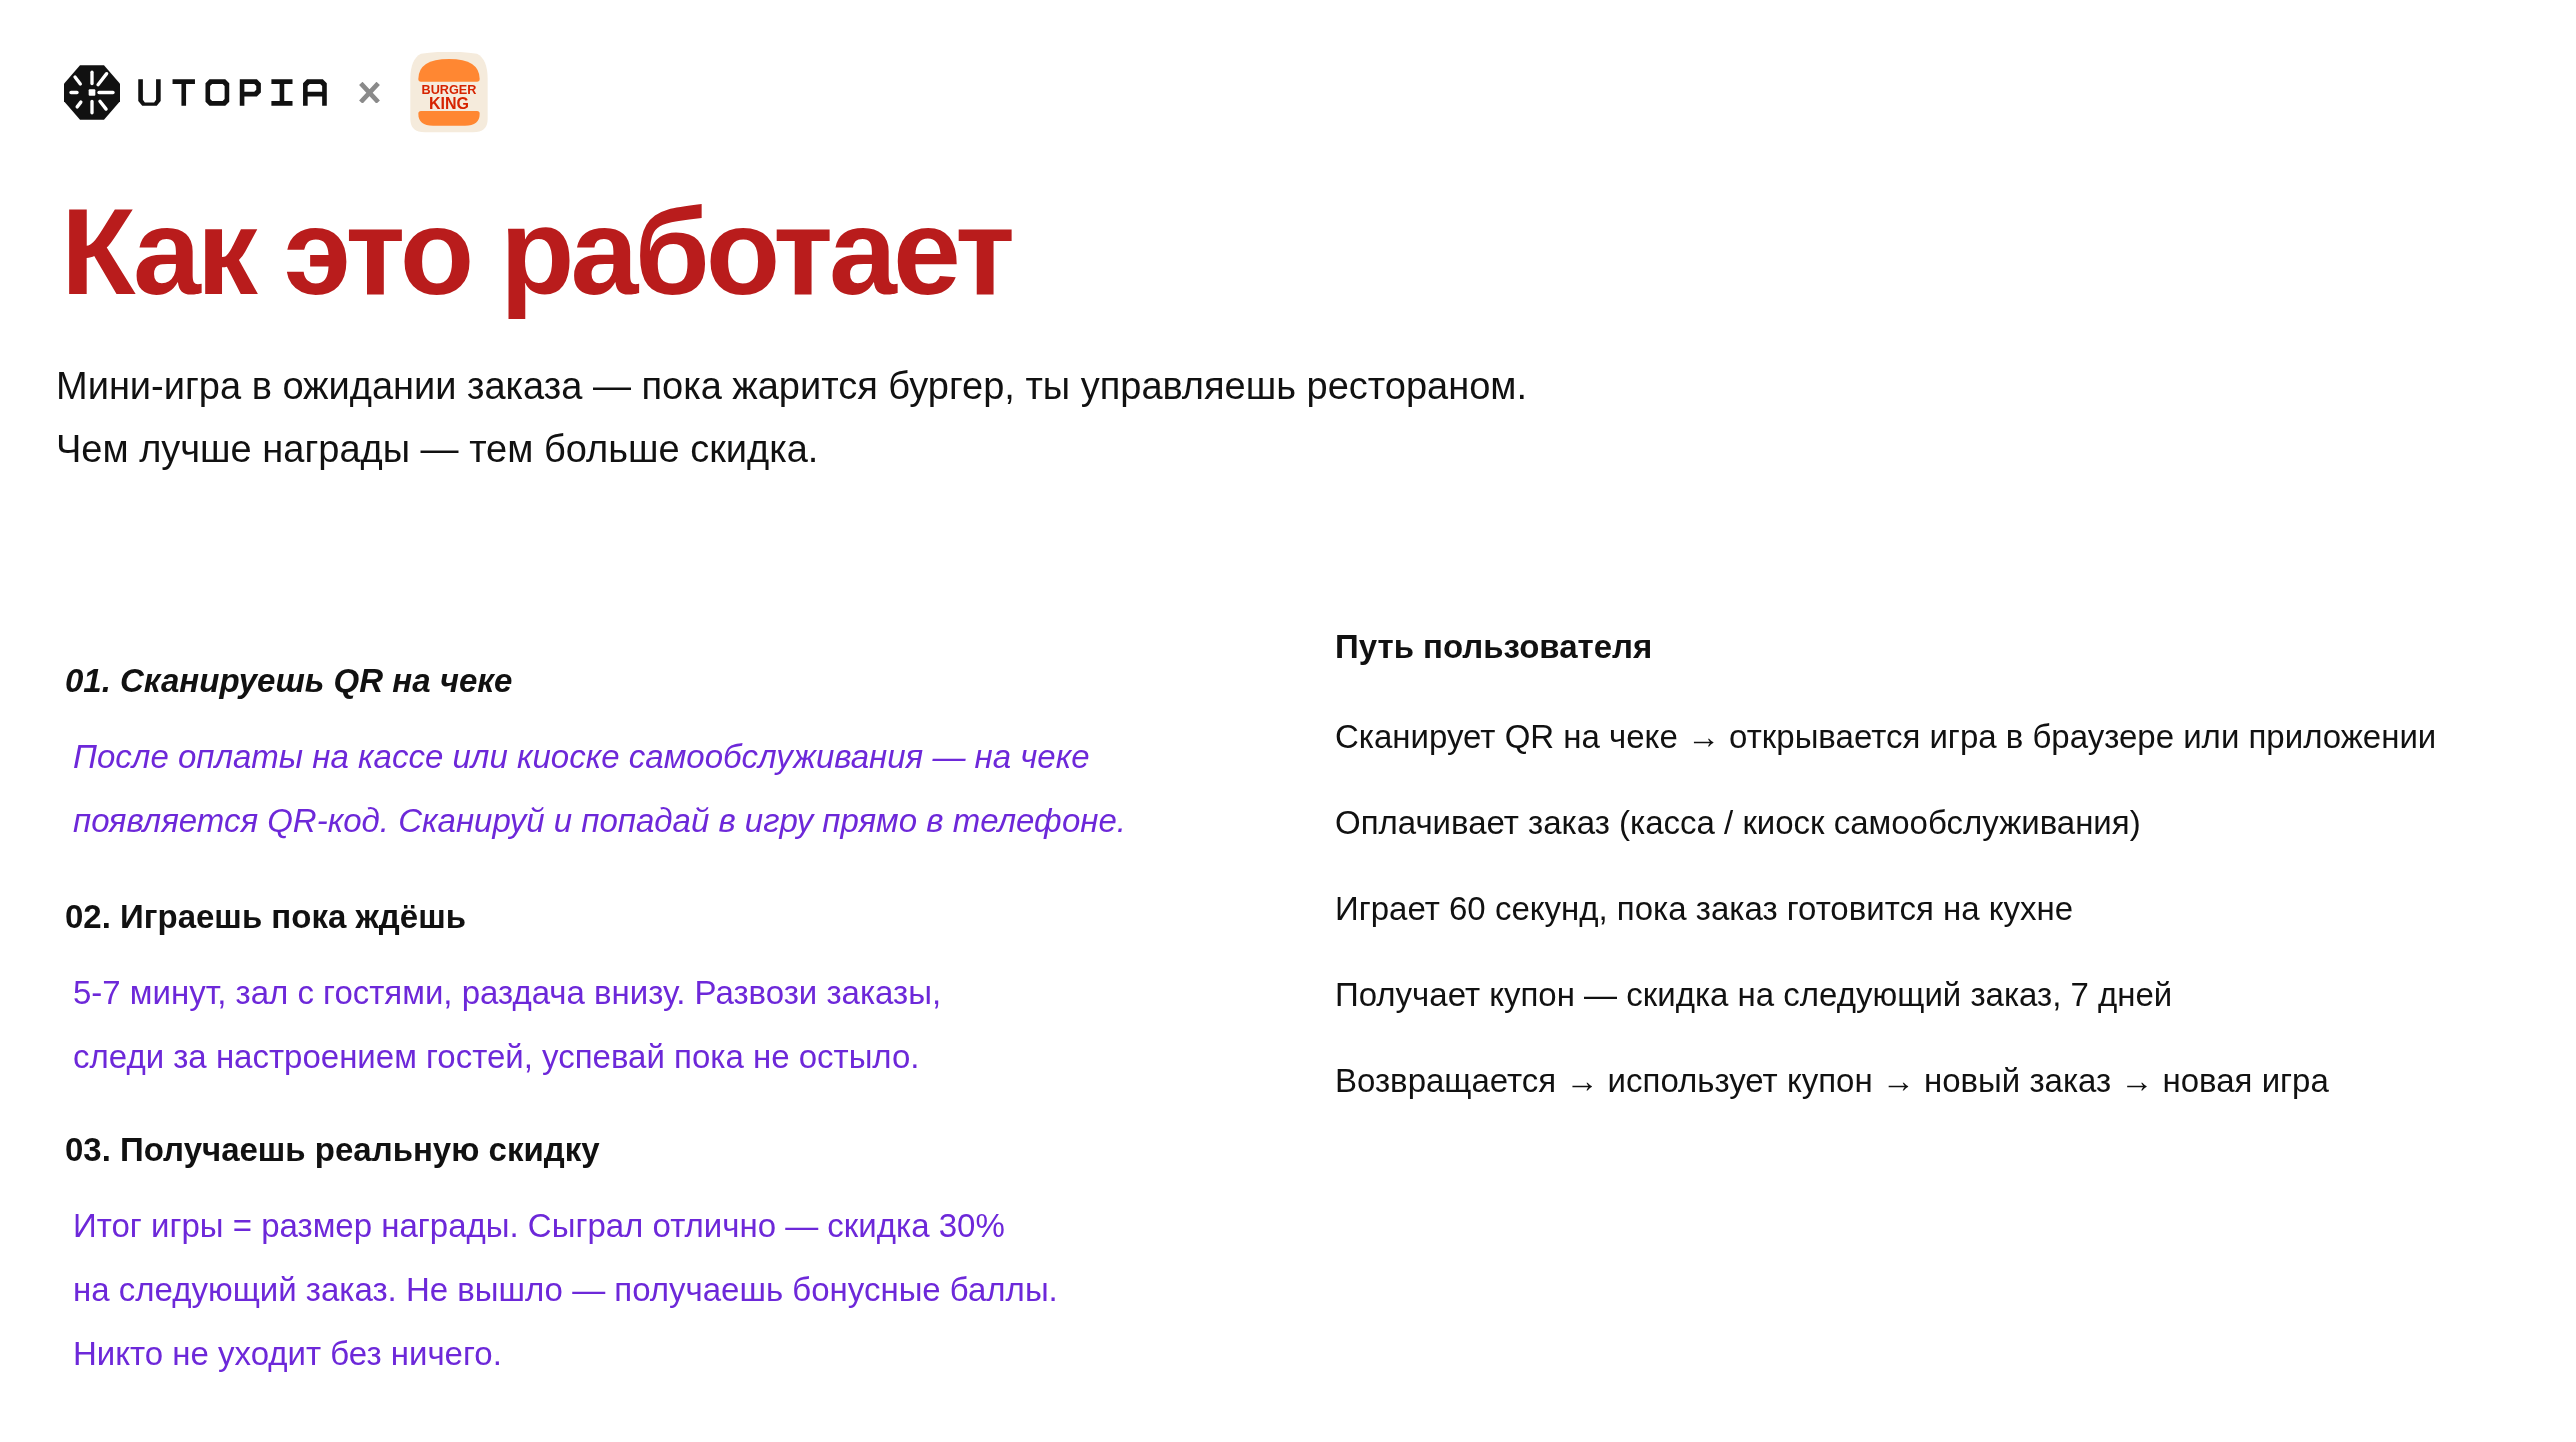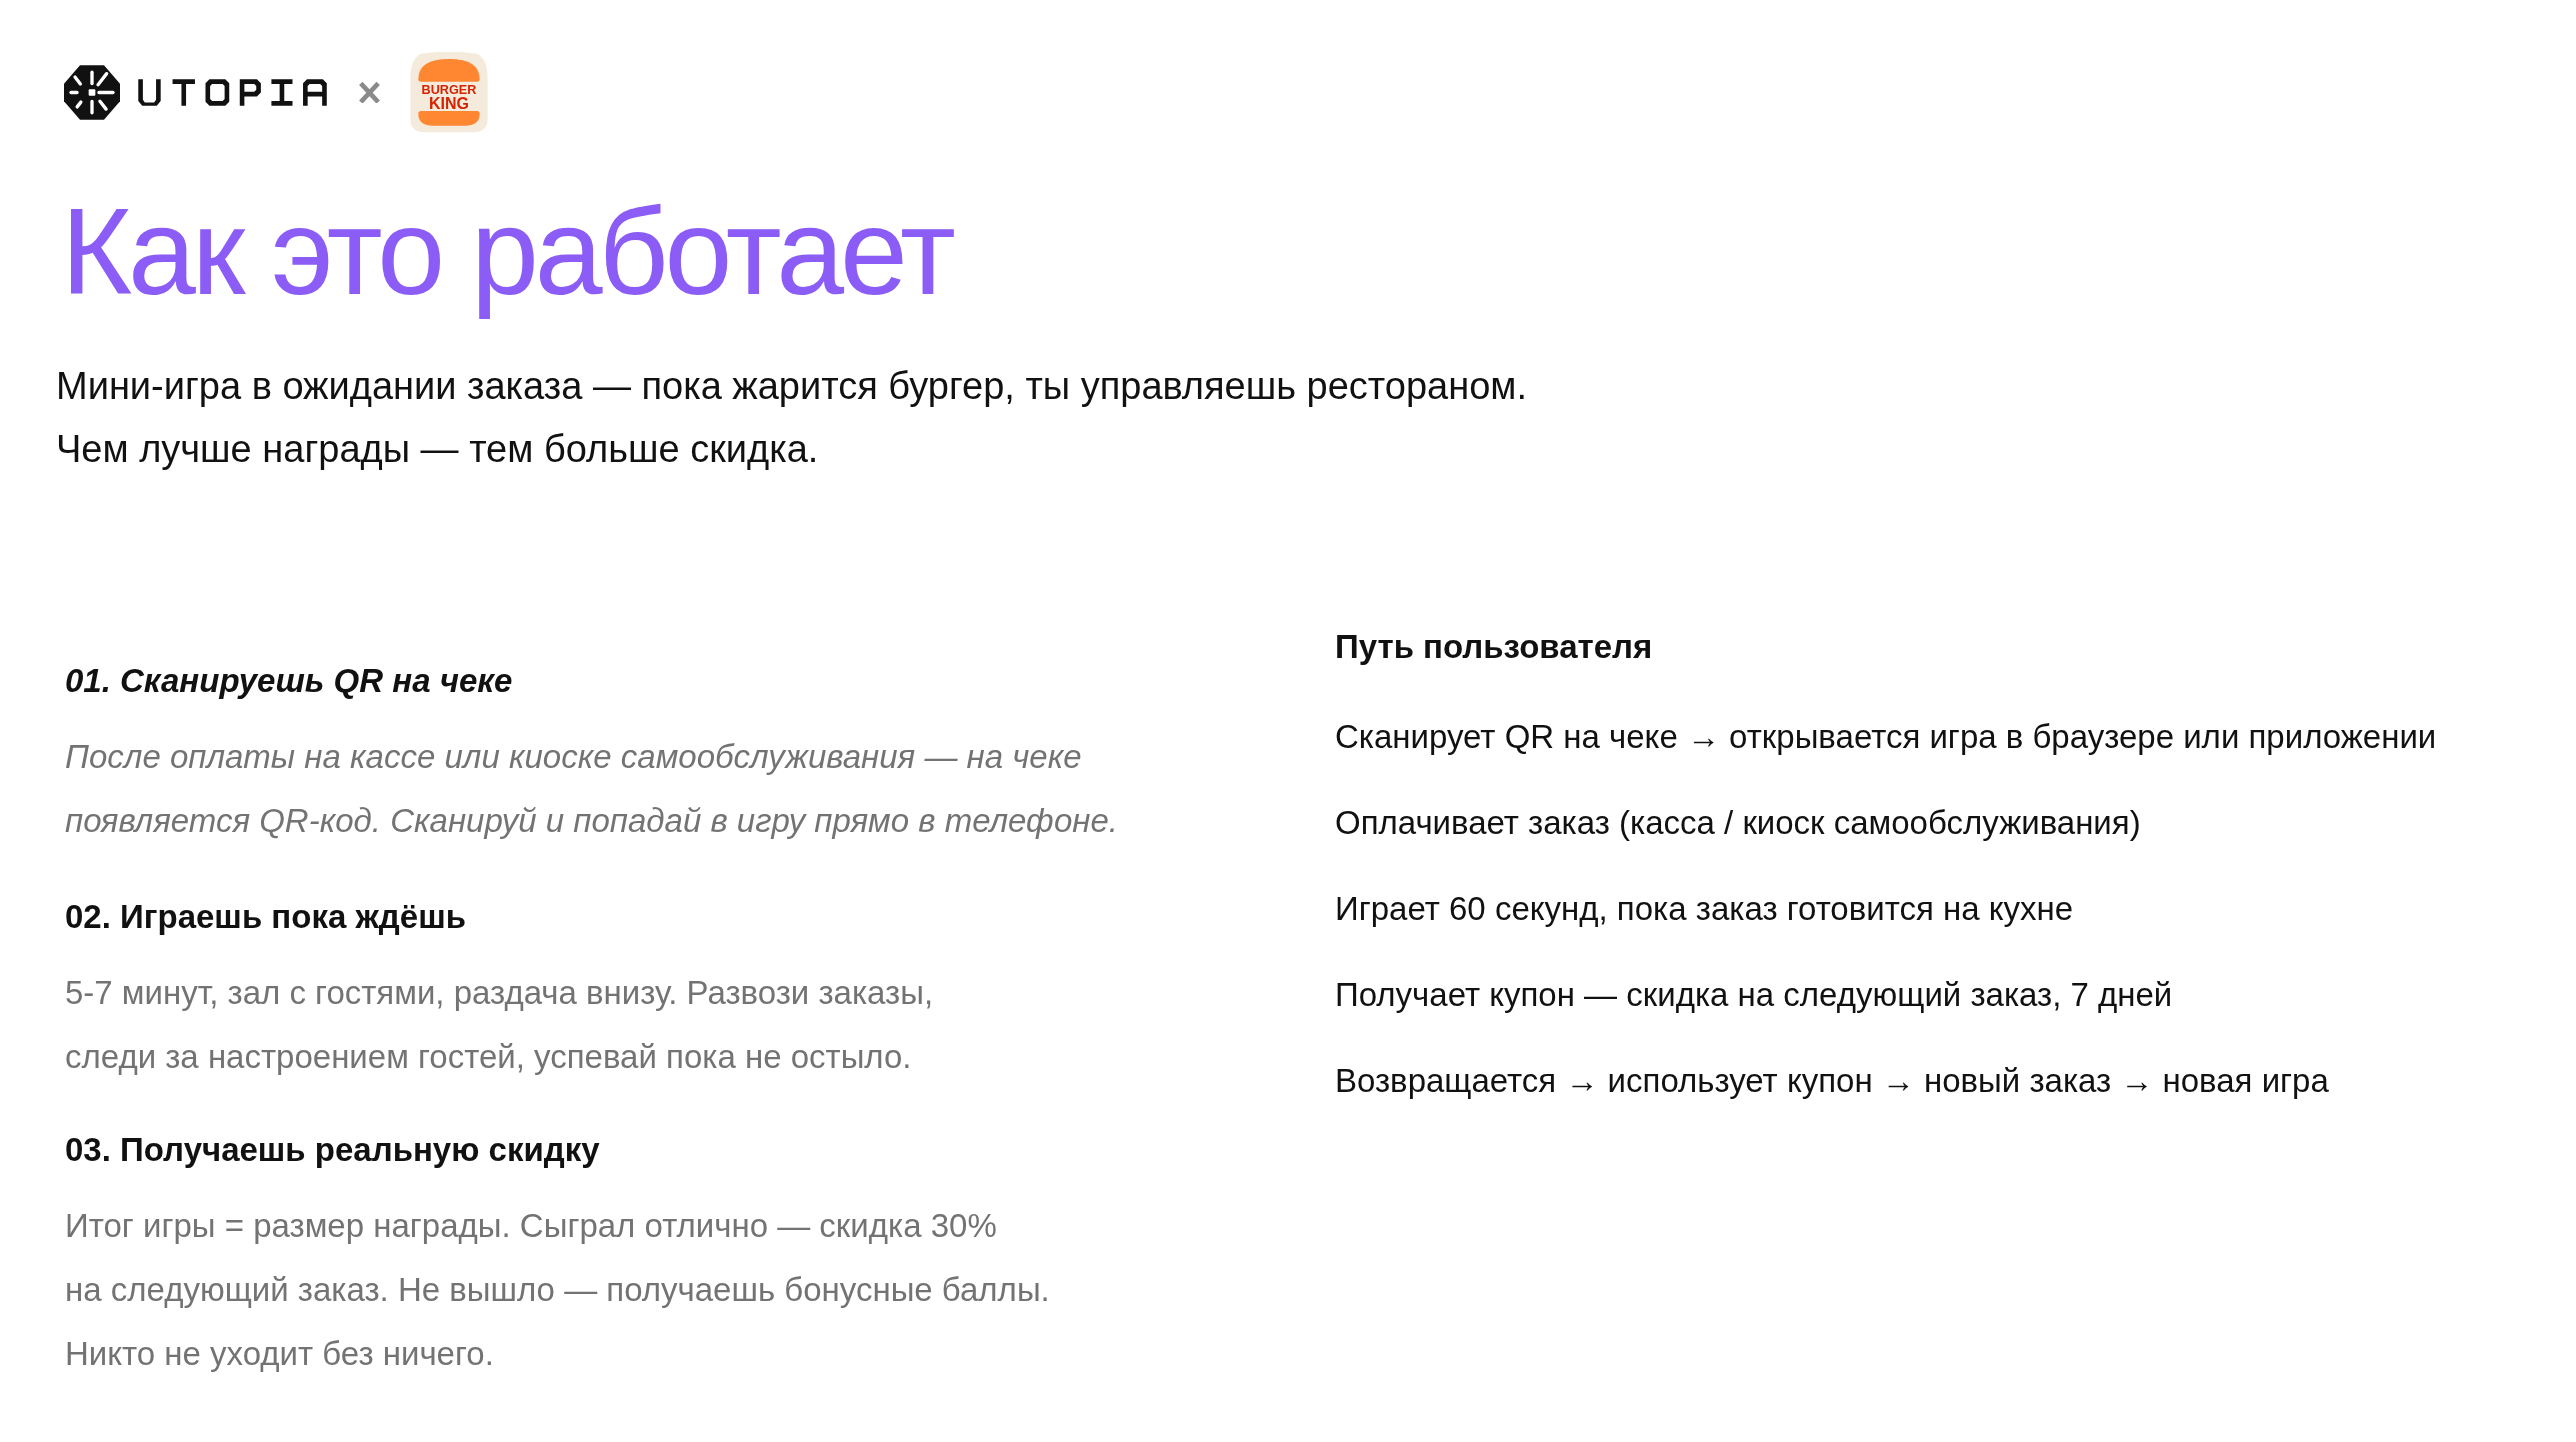--- a/index.html
+++ b/index.html
@@ -52,23 +52,23 @@
   }
 
   
   .page-title {
     position: absolute;
     left: 61px;
     top: 179px;
     margin: 0;
     font-size: 122px;
     line-height: 147px;
-    font-weight: 400;
+    font-weight: 700;
     letter-spacing: -4px;
-    color: #8b5cf6;
+    color: #b91c1c;
     white-space: nowrap;
   }
 
   
   .subtitle {
     position: absolute;
     left: 56px;
     top: 355px;
     margin: 0;
     font-size: 38px;
@@ -86,24 +86,24 @@
   }
   .step-title {
     font-size: 33px;
     font-weight: 700;
     line-height: 40px;
     color: #111111;
     white-space: nowrap;
     margin: 0;
   }
   .step-body {
-    margin: 24px 0 0 0;
+    margin: 24px 0 0 8px;
     font-size: 33px;
     line-height: 64px;
-    color: #737373;
+    color: #6d28d9;
     white-space: nowrap;
   }
   .step-body span { display: block; }
 
   
   .path {
     position: absolute;
     left: 1335px;
     top: 627px;
     width: 1216px;

